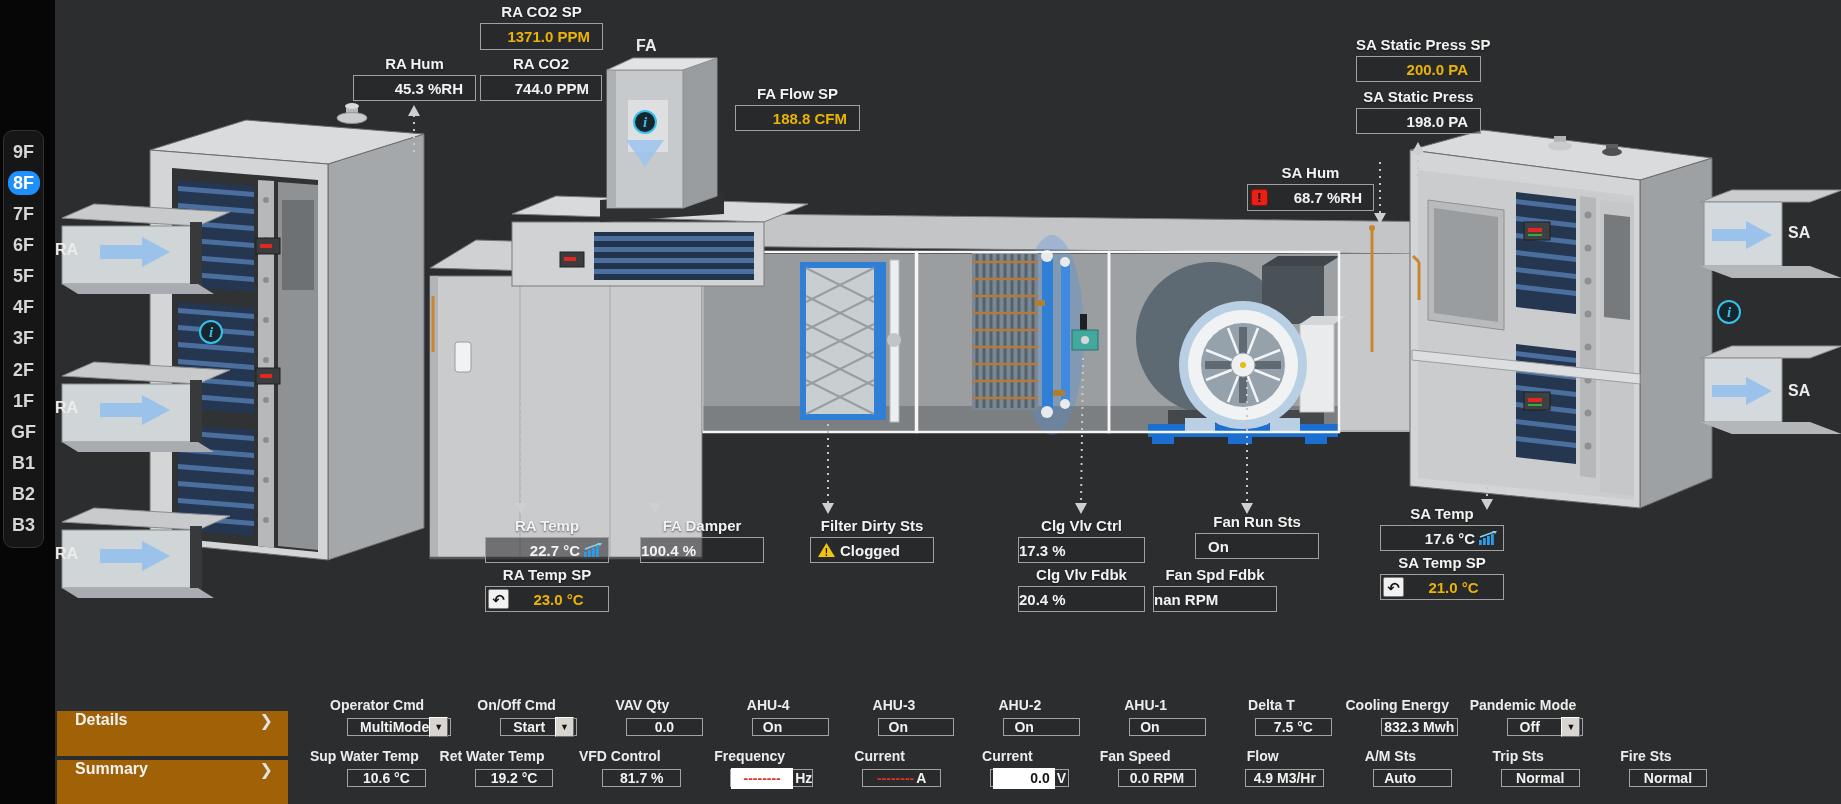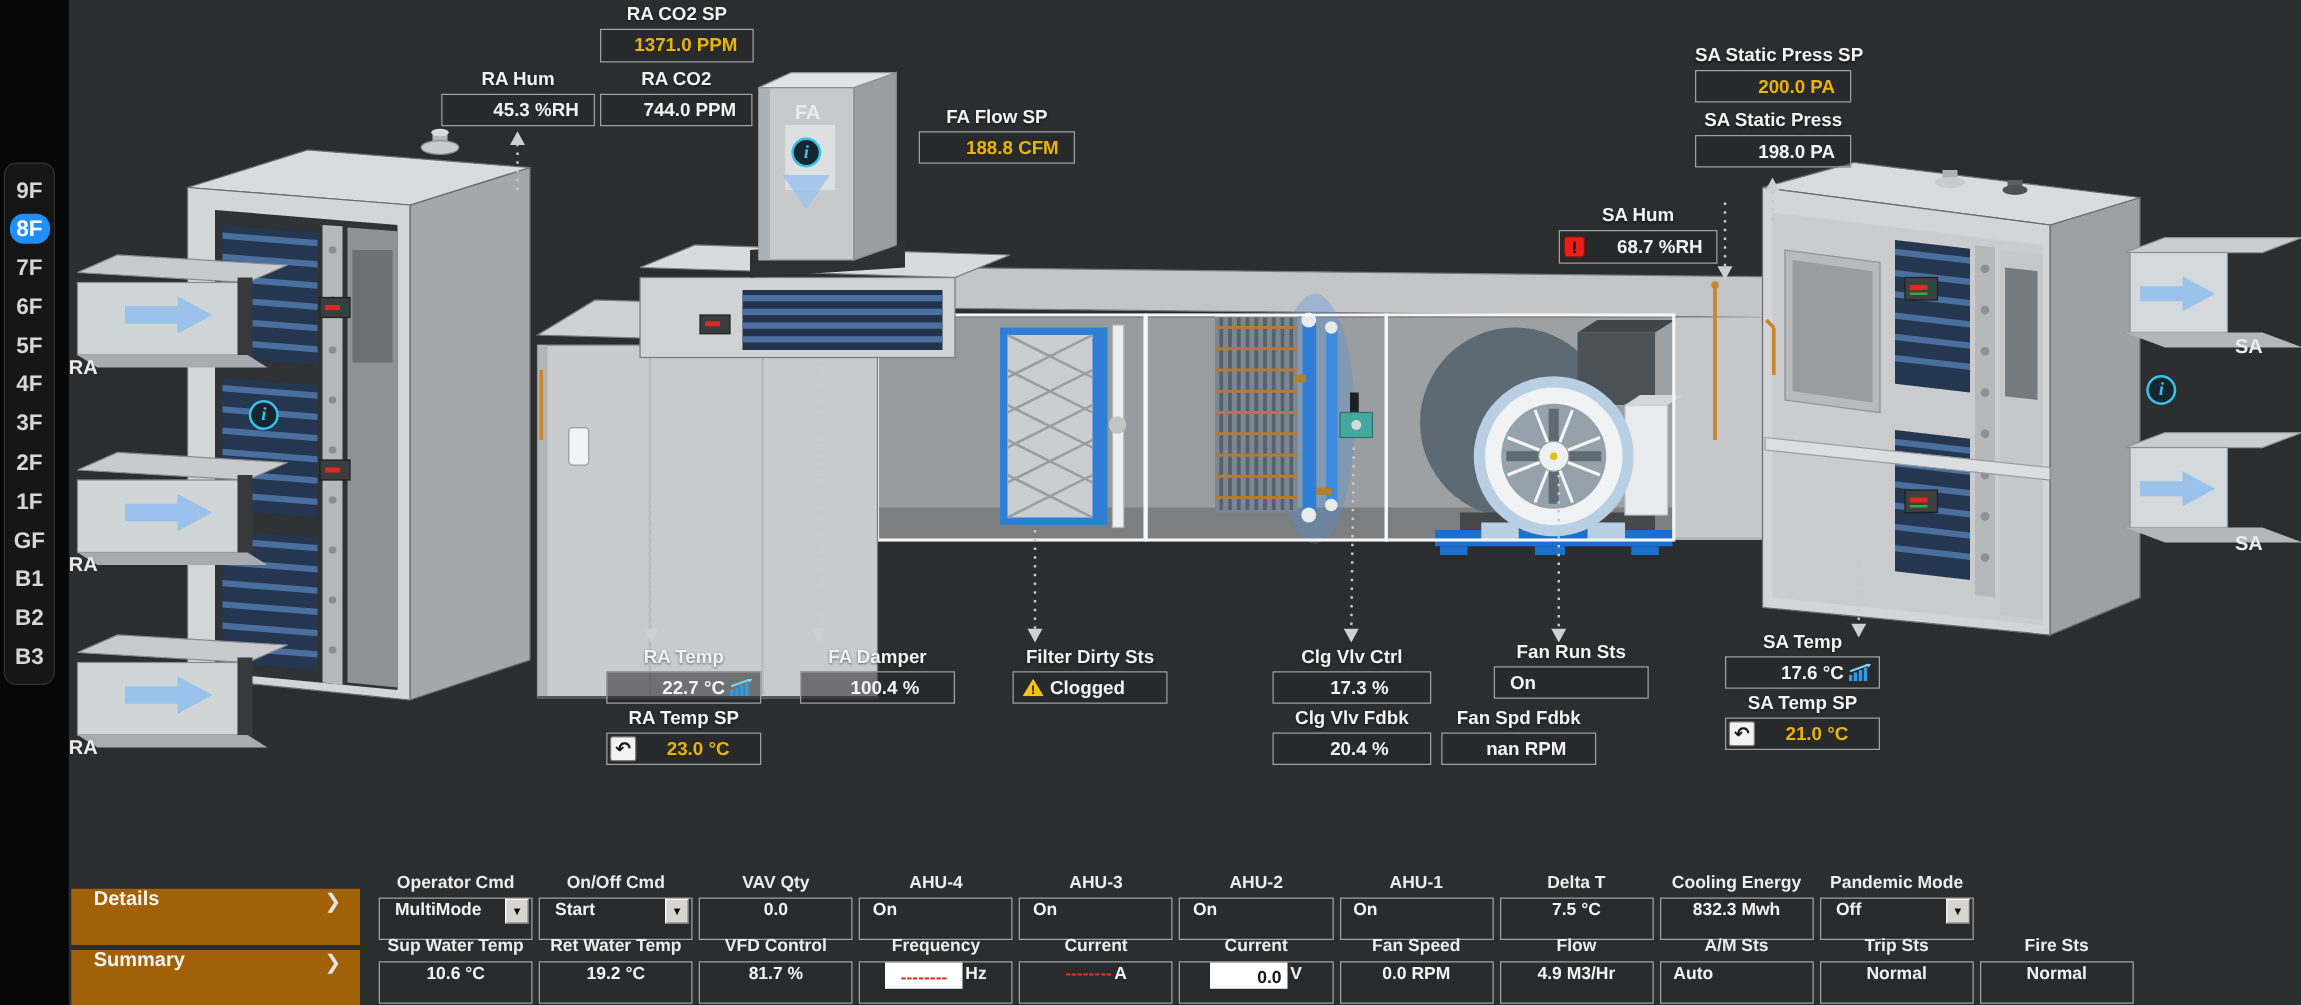--- a/index.html
+++ b/index.html
@@ -31,37 +31,37 @@
   .anno-label {
     font-size:15px; font-weight:700; color:#f2f2f2; text-align:center;
     white-space:nowrap; margin-bottom:3px; text-shadow:0 1px 2px rgba(0,0,0,.55);
   }
   .anno-box {
     height:26px; border:1px solid #a0a0a0; background:rgba(38,39,41,.55);
     display:flex; align-items:center; font-size:15px; font-weight:700; color:#f2f2f2;
     white-space:nowrap;
   }
   .v-right  { justify-content:flex-end; padding-right:12px; }
-  .v-center { justify-content:center;padding-left:12px; }
+  .v-center { justify-content:flex-start; }
   .v-left   { justify-content:flex-start; padding-left:7px; }
   .cyan { color:#eab308; }
   .undo-btn {
     width:21px; height:20px; margin-left:2px; flex:0 0 auto;
     background:#f2f2f2; border:1px solid #7e7e7e; border-radius:2px;
     display:flex; align-items:center; justify-content:center;
     color:#141414; font-size:15px; font-weight:700; line-height:1;
   }
   .alarm-icon {
     width:17px; height:17px; margin-left:3px; flex:0 0 auto;
     background:#e82016; border:1px solid #8a120b; border-radius:3px;
     display:flex; align-items:center; justify-content:center;
     color:#000; font-size:13px; font-weight:800; line-height:1;
   }
   .sp-flex1 { flex:1; text-align:center; }
-  .duct-label { position:absolute; font-size:16px; font-weight:700; color:#ececec; z-index:20;margin-top:45px; }
+  .duct-label { position:absolute; font-size:16px; font-weight:700; color:#ececec; z-index:20; }
   .info-icon {
     position:absolute; width:24px; height:24px; border-radius:50%; z-index:22;
     background:#17262e; border:2px solid #35c3ea; color:#35c3ea;
     display:flex; align-items:center; justify-content:center;
     font-family:"Liberation Serif","DejaVu Serif",serif;
     font-size:15px; font-weight:700; font-style:italic; cursor:pointer;
   }
   .fa-down-arrow {
     position:absolute; width:0; height:0; z-index:21;
     border-left:19px solid transparent; border-right:19px solid transparent;
@@ -80,23 +80,23 @@
   .t-row {
     position:absolute; left:303px; width:1532px; z-index:25;
     display:grid; grid-template-columns:repeat(12,1fr); column-gap:5px;
   }
   .t-cell { display:flex; flex-direction:column; }
   .t-label {
     height:17px; font-size:14px; font-weight:700; color:#ececec;
     text-align:center; white-space:nowrap; margin-bottom:4px;
   }
   .t-box {
-    height:34px; border:1px solid #a2a2a2; background:rgba(40,40,42,.6);
-    display:flex; align-items:flex-start; justify-content:center;
-    font-size:14px; font-weight:700; color:#f2f2f2; white-space:nowrap;
+    height:18px; border:1px solid #a2a2a2; background:rgba(40,40,42,.6);
+    display:flex; align-items:center; justify-content:center;
+    font-size:14px; font-weight:700; color:#f2f2f2; white-space:nowrap;margin-left:44px;
   }
   .t-box.left { justify-content:flex-start; padding-left:10px; }
   .t-box.dropdown { justify-content:space-between; padding:0 2px 0 12px; }
   .dd-btn {
     width:19px; height:20px; background:#d8d4cf;
     border:1px solid #6f6f6f; border-top-color:#ffffff; border-left-color:#ffffff;
     display:flex; align-items:center; justify-content:center;
     font-size:9px; color:#111; cursor:pointer; flex:0 0 auto;
   }
   .t-input {

